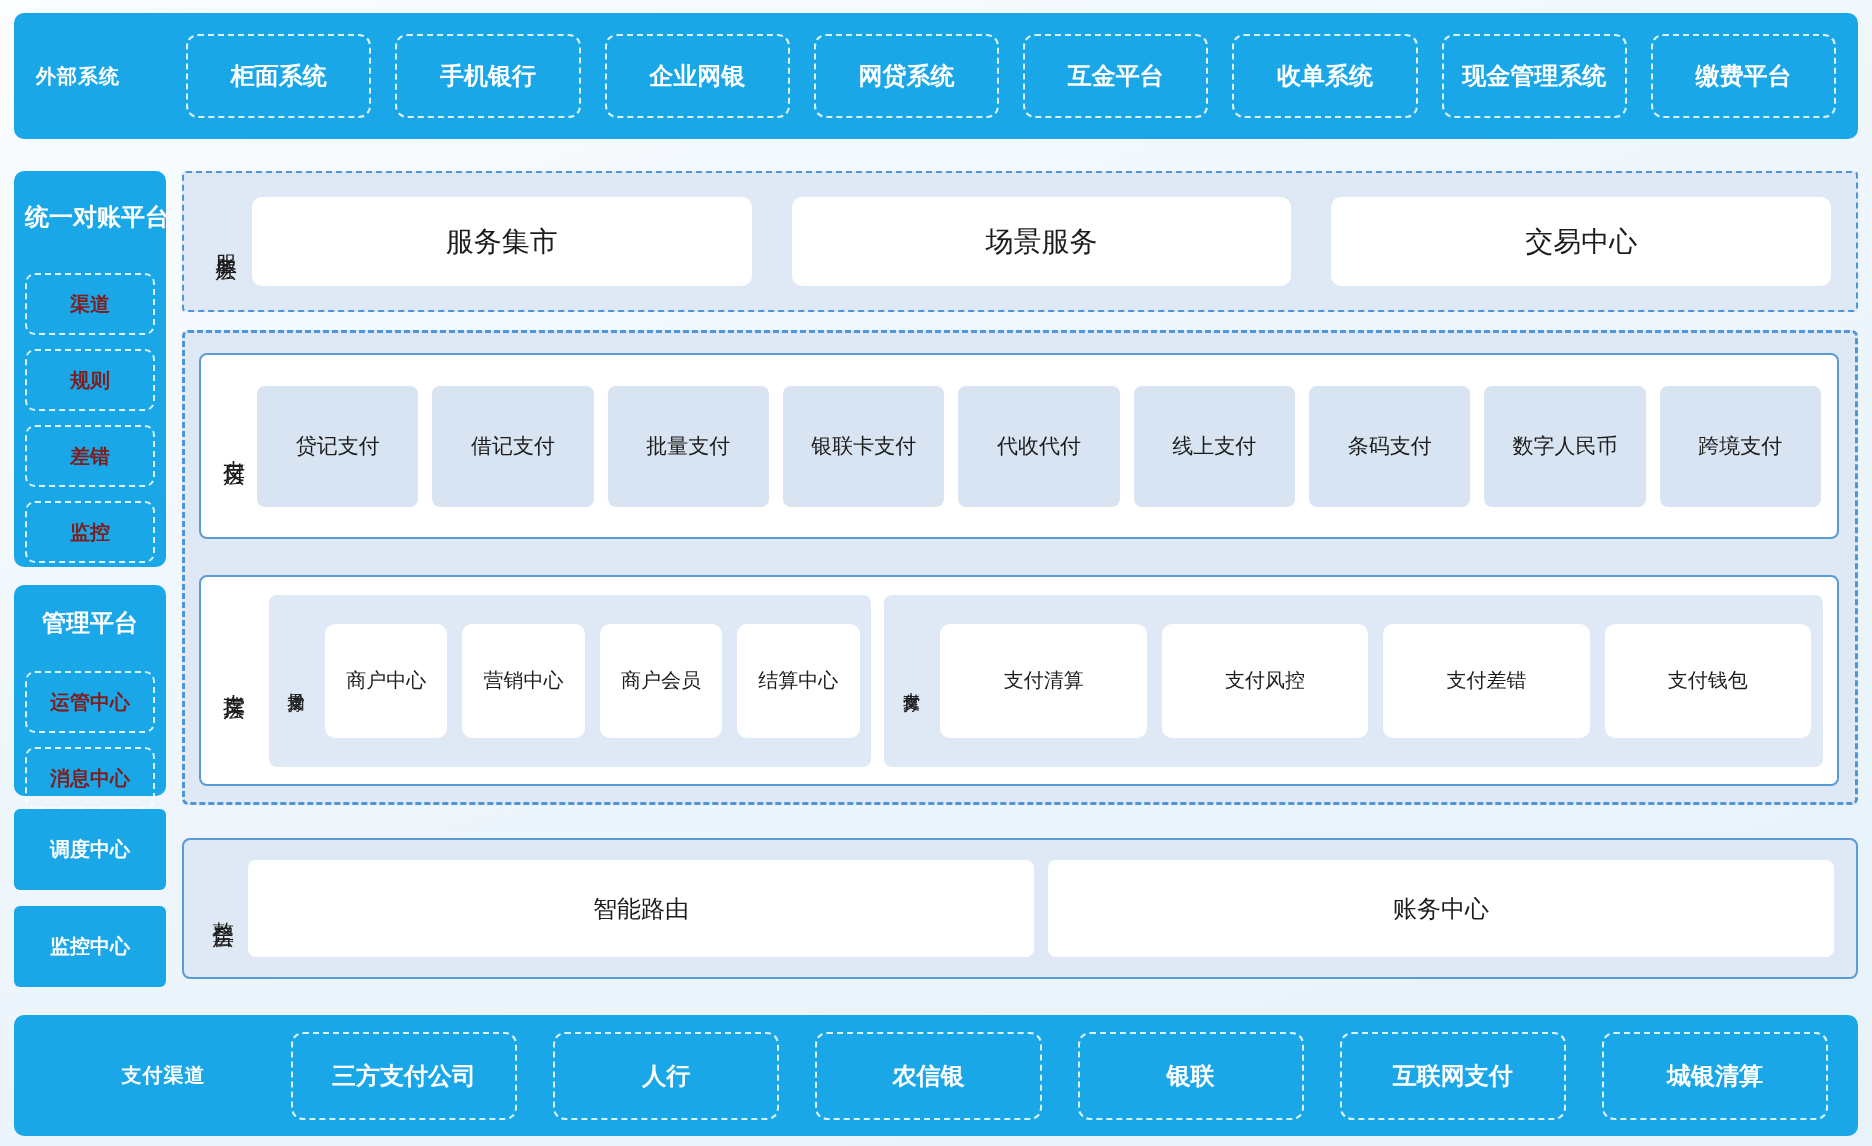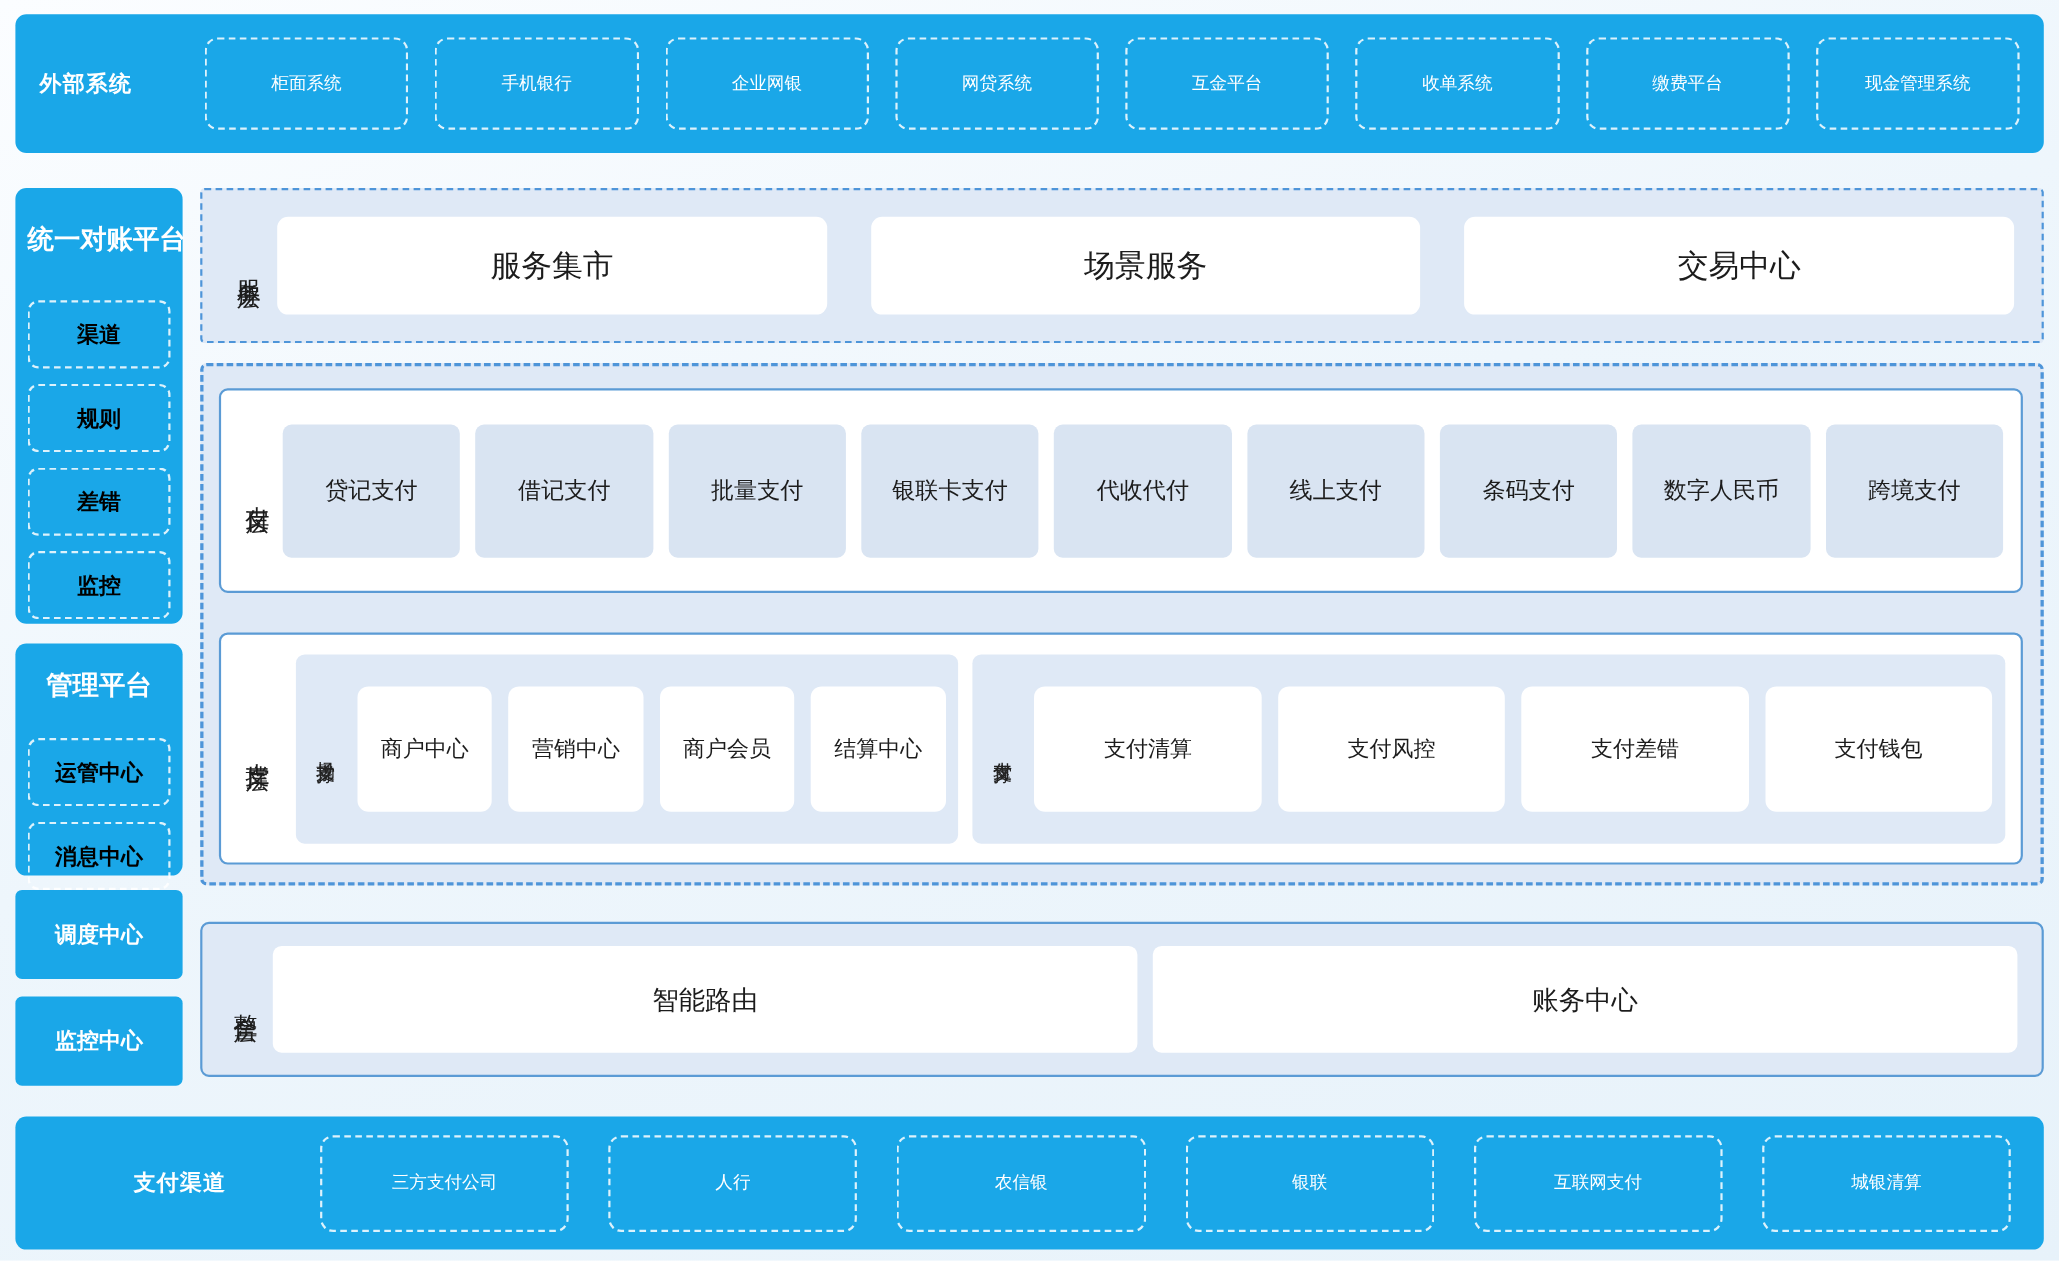--- a/index.html
+++ b/index.html
@@ -17,21 +17,21 @@
   .bar { border-radius:10px; display:flex; align-items:center; padding:0 22px; }
   .bar.top { height:126px; margin-bottom:32px; }
   .bar.bottom { height:121px; margin-top:28px; }
   .bar-title { font-size:20px; font-weight:bold; white-space:nowrap; letter-spacing:1px; }
   .bar.top .bar-title { width:150px; }
   .bar.bottom .bar-title { width:255px; text-align:center; }
   .bar-items { flex:1; display:flex; gap:24px; align-items:center; }
   .dash-item {
     flex:1; height:84px; border:2px dashed rgba(255,255,255,.85); border-radius:12px;
     display:flex; align-items:center; justify-content:center;
-    font-size:16px; font-weight:normal; color:#fff;
+    font-size:24px; font-weight:bold; color:#fff;
   }
   .bar.bottom .dash-item { height:88px; gap:0; }
   .bar.bottom .bar-items { gap:36px; padding-right:8px; }
 
   
   .middle { flex:1; display:flex; }
   .left-col { width:152px; display:flex; flex-direction:column; }
   .main-col { flex:1; margin-left:16px; display:flex; flex-direction:column; }
 
   .side-panel { border-radius:10px; padding:0 11px 18px 11px; }
@@ -39,21 +39,21 @@
     font-size:24px; font-weight:bold; color:#fff; text-align:center;
     letter-spacing:0; white-space:nowrap;
   }
   .side-panel.reconciliation { height:396px; }
   .side-panel.reconciliation .panel-title { padding:30px 0 26px 0; }
   .side-panel.management { height:211px; margin-top:18px; }
   .side-panel.management .panel-title { padding:22px 0 18px 0; }
   .side-item {
     height:62px; border:2px dashed rgba(255,255,255,.85); border-radius:10px;
     display:flex; align-items:center; justify-content:center;
-    font-size:20px; font-weight:bold; color:#000000; margin-top:14px;
+    font-size:20px; font-weight:bold; color:#7f1d1d; margin-top:14px;
   }
   .side-item:first-of-type { margin-top:0; }
   .solid-item {
     height:81px; border-radius:6px; display:flex; align-items:center; justify-content:center;
     font-size:20px; font-weight:bold; color:#fff;
   }
   .solid-item.first { margin-top:13px; }
   .solid-item.second { margin-top:16px; }
 
   
@@ -127,22 +127,22 @@
 
   <div class="bar top blue">
     <div class="bar-title">外部系统</div>
     <div class="bar-items">
       <div class="dash-item">柜面系统</div>
       <div class="dash-item">手机银行</div>
       <div class="dash-item">企业网银</div>
       <div class="dash-item">网贷系统</div>
       <div class="dash-item">互金平台</div>
       <div class="dash-item">收单系统</div>
+      <div class="dash-item">现金管理系统</div>
       <div class="dash-item">缴费平台</div>
-      <div class="dash-item">现金管理系统</div>
     </div>
   </div>
 
   <div class="middle">
 
     <div class="left-col">
       <div class="side-panel reconciliation blue">
         <div class="panel-title">统一对账平台</div>
         <div class="side-item">渠道</div>
         <div class="side-item">规则</div>

